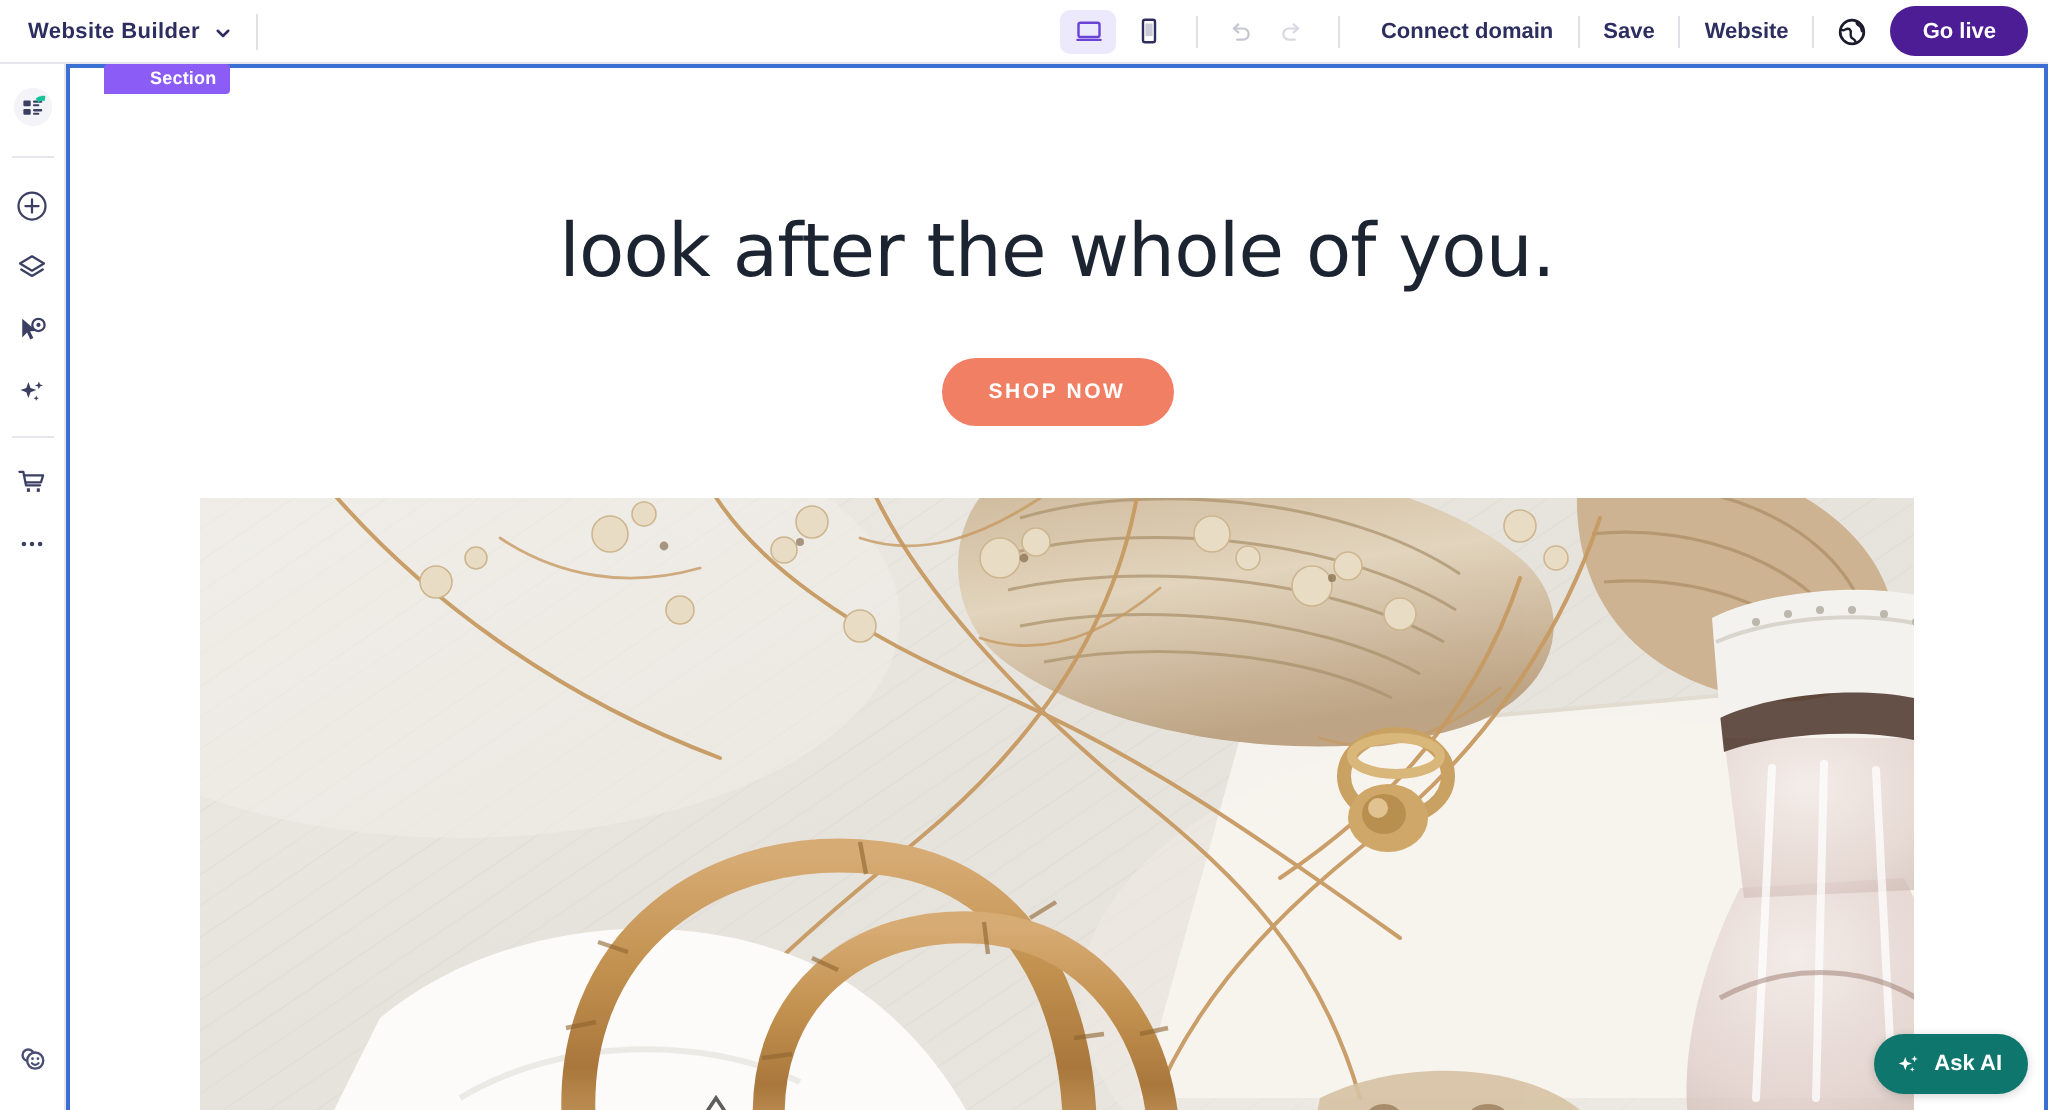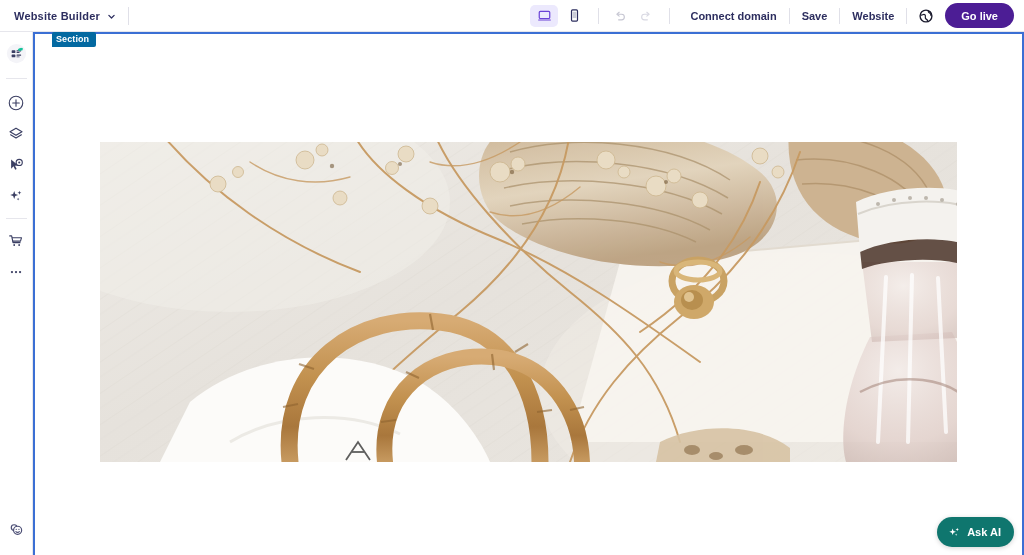--- a/index.html
+++ b/index.html
@@ -91,23 +91,23 @@
   #selbox {
     position: absolute; top: 0px; left: 0px;
     width: 991px; height: 523px;
     border-left: 2px solid #3b6fd4;
     border-top: 2px solid #3b6fd4;
     border-right: 2px solid #3b6fd4;
     pointer-events: none;
   }
   #seltag {
     position: absolute; top: 0px; left: 19px;
-    background: #0369a1; color: #ffffff;
+    background: #8b5cf6; color: #ffffff;
     font-size: 9px; font-weight: bold;
-    padding: 2px 7px 3px 4px;
+    padding: 2px 7px 3px 23px;
     border-radius: 2px 2px 2px 0;
     letter-spacing: 0.1px;
     z-index: 30;
   }
 
   .hero {
     position: absolute; top: 2px; left: 2px;
     width: 987px; height: 521px;
     background: #ffffff;
     display: flex; flex-direction: column; align-items: center;
@@ -330,22 +330,24 @@
       </svg>
     </span>
   </div>
 </div>
 
 <div id="canvas">
 
   <div class="hero">
 
     <div class="hero-title">
-    </div>
-
+      <div>look after the whole of you.</div>
+    </div>
+
+    <div class="hero-btn">SHOP NOW</div>
 
     <div class="hero-img-wrap">
       <svg width="857" height="320" viewBox="0 0 857 320" preserveAspectRatio="xMidYMid slice">
         <defs>
           <linearGradient id="cloth" x1="0" y1="0" x2="1" y2="1">
             <stop offset="0%" stop-color="#eeebe6"></stop>
             <stop offset="45%" stop-color="#e6e2dc"></stop>
             <stop offset="100%" stop-color="#e9e5df"></stop>
           </linearGradient>
           <pattern id="quilt" width="26" height="26" patternUnits="userSpaceOnUse" patternTransform="rotate(-34)">

